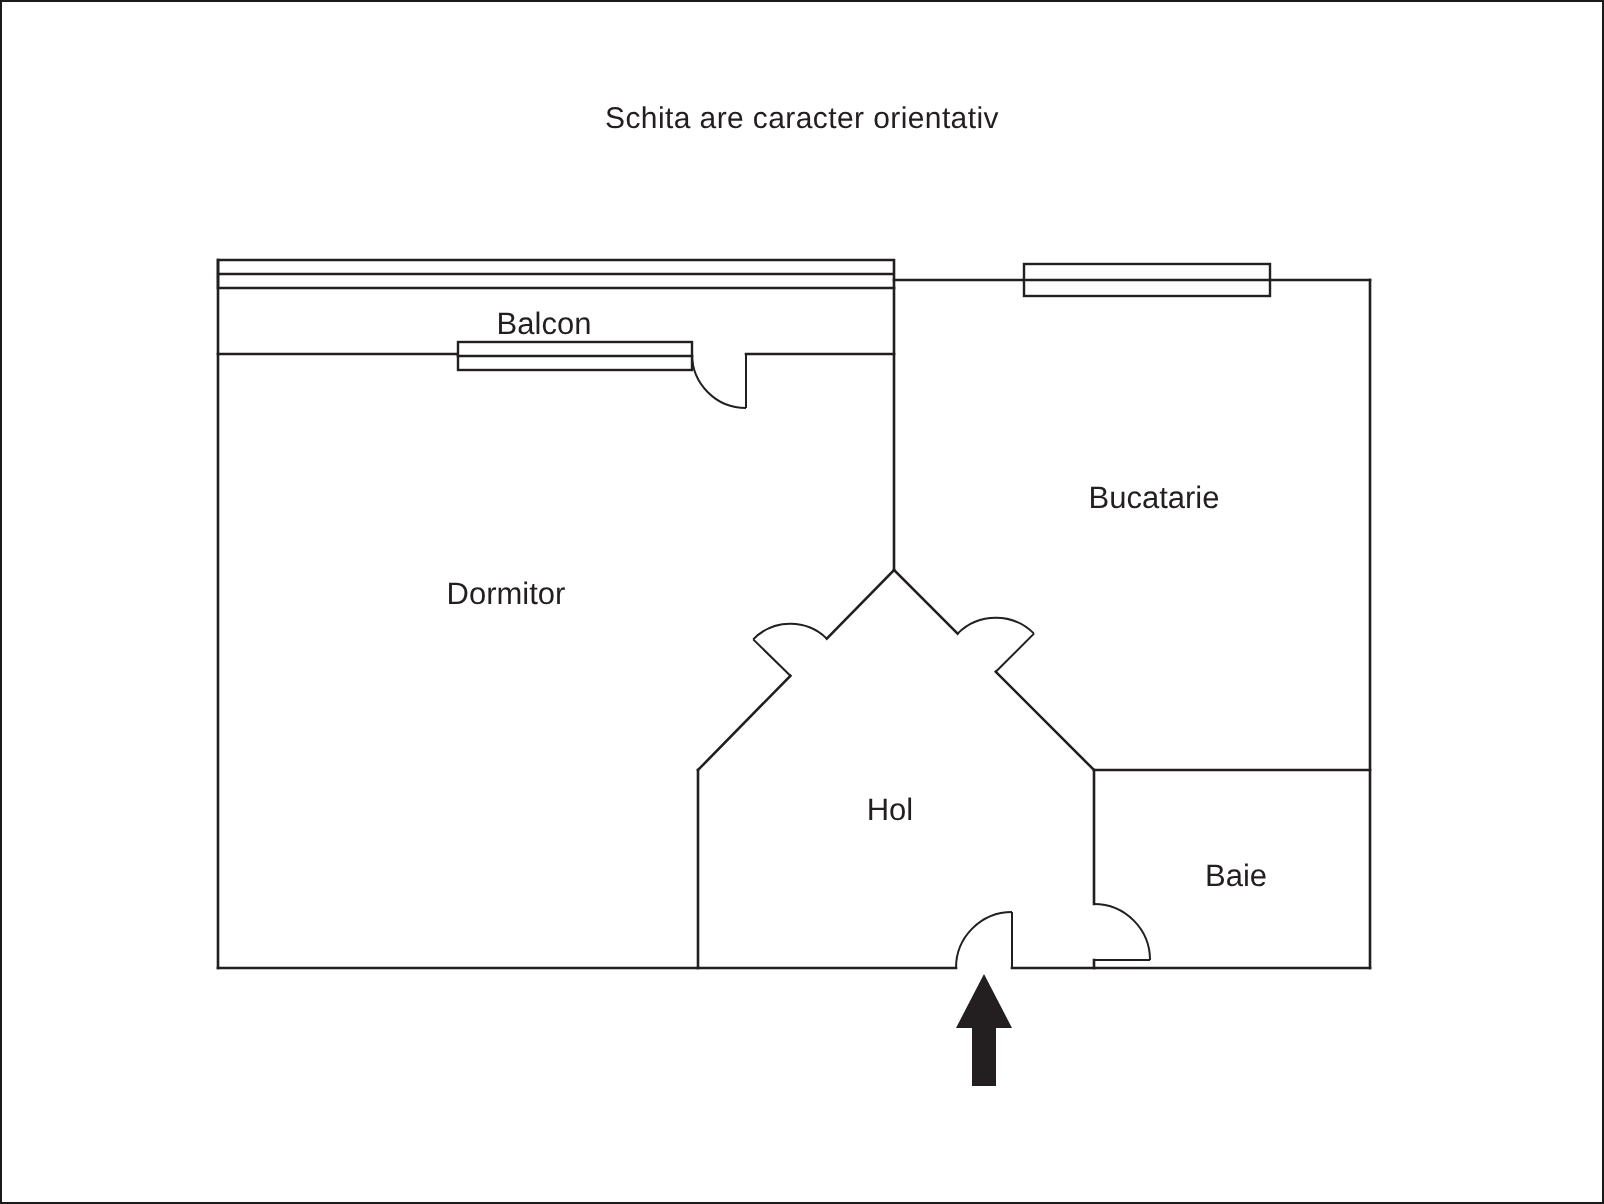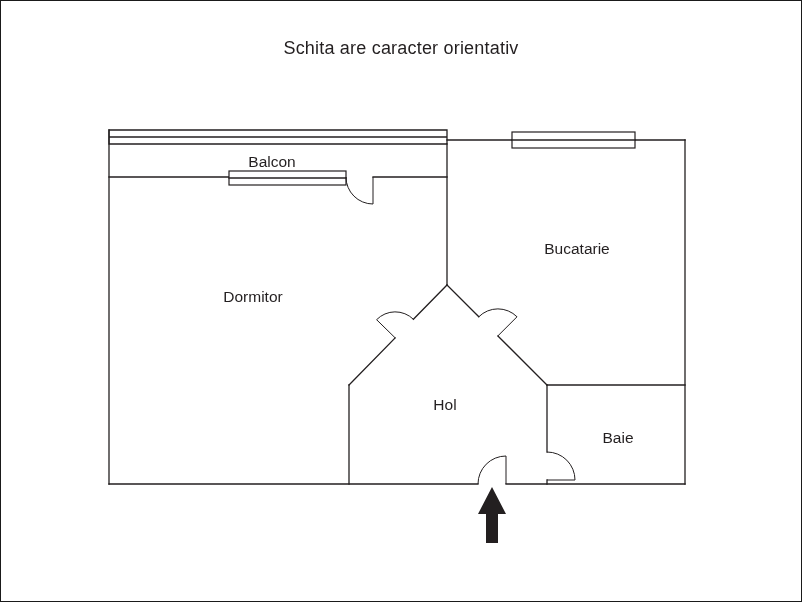--- a/index.html
+++ b/index.html
@@ -11,25 +11,25 @@
   .page {
     position: relative;
     width: 800px;
     height: 600px;
     border: 1px solid #1a1a1a;
     background: #ffffff;
     overflow: hidden;
   }
   .title {
     position: absolute;
-    top: 37px;
+    top: 50px;
     left: 0;
     width: 100%;
     text-align: center;
-    font-size: 18px;
+    font-size: 15px;
     letter-spacing: 0.2px;
     color: var(--line-color, #231f20);
   }
   svg.plan {
     position: absolute;
     top: 0;
     left: 0;
   }
   svg.plan .wall {
     fill: none;

